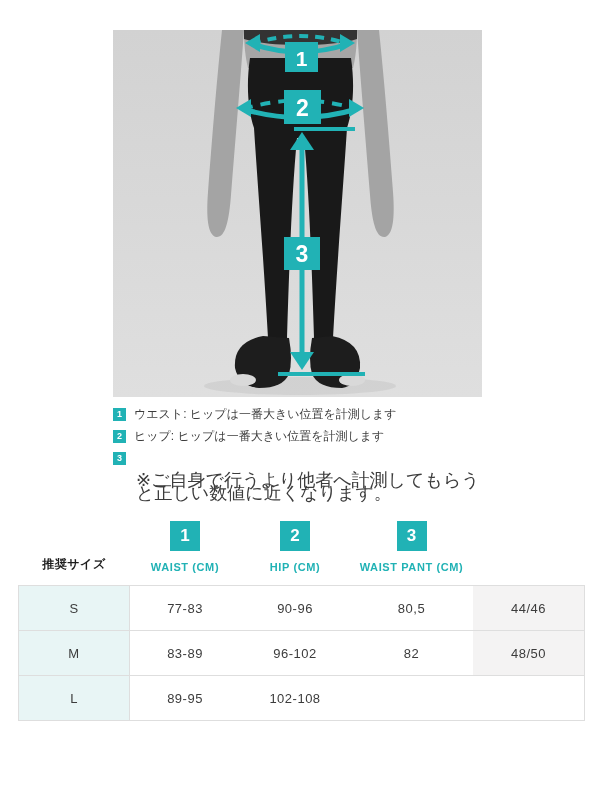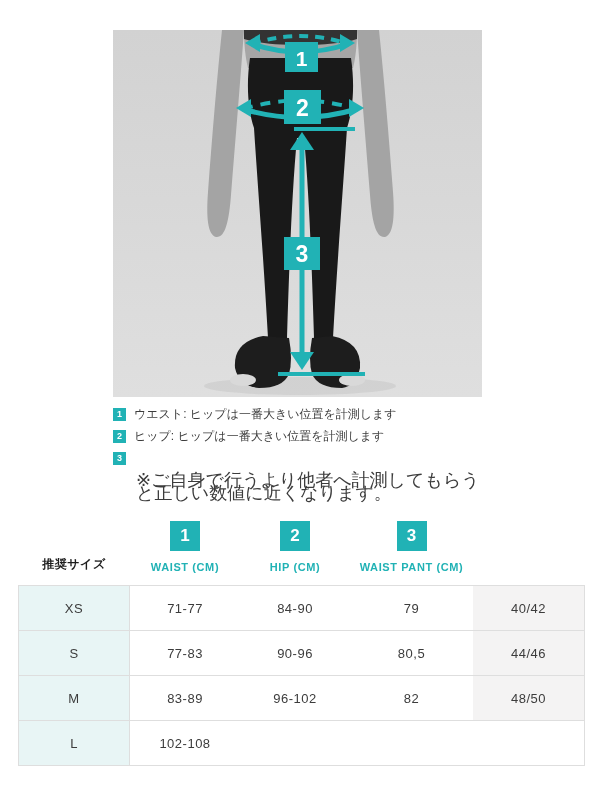--- a/index.html
+++ b/index.html
@@ -158,37 +158,31 @@
   </div>
   <div class="sh-cell">
     <span class="sh-square">3</span>
     <span class="sh-label">WAIST PANT (CM)</span>
   </div>
   <div class="sh-cell"></div>
 </div>
 
 <div class="size-table">
   <div class="t-row">
-    <div class="t-cell c-size">XS</div>
-    <div class="t-cell c-waist">71-77</div>
-    <div class="t-cell c-hip">84-90</div>
-    <div class="t-cell c-inseam">79</div>
-    <div class="t-cell c-eu">40/42</div>
-  </div>
-  <div class="t-row">
     <div class="t-cell c-size">S</div>
     <div class="t-cell c-waist">77-83</div>
     <div class="t-cell c-hip">90-96</div>
     <div class="t-cell c-inseam">80,5</div>
     <div class="t-cell c-eu">44/46</div>
   </div>
   <div class="t-row">
     <div class="t-cell c-size">M</div>
     <div class="t-cell c-waist">83-89</div>
     <div class="t-cell c-hip">96-102</div>
     <div class="t-cell c-inseam">82</div>
     <div class="t-cell c-eu">48/50</div>
   </div>
   <div class="t-row">
     <div class="t-cell c-size">L</div>
+    <div class="t-cell c-waist">89-95</div>
     <div class="t-cell c-hip">102-108</div>
   </div>
 </div>
 
 </body></html>

